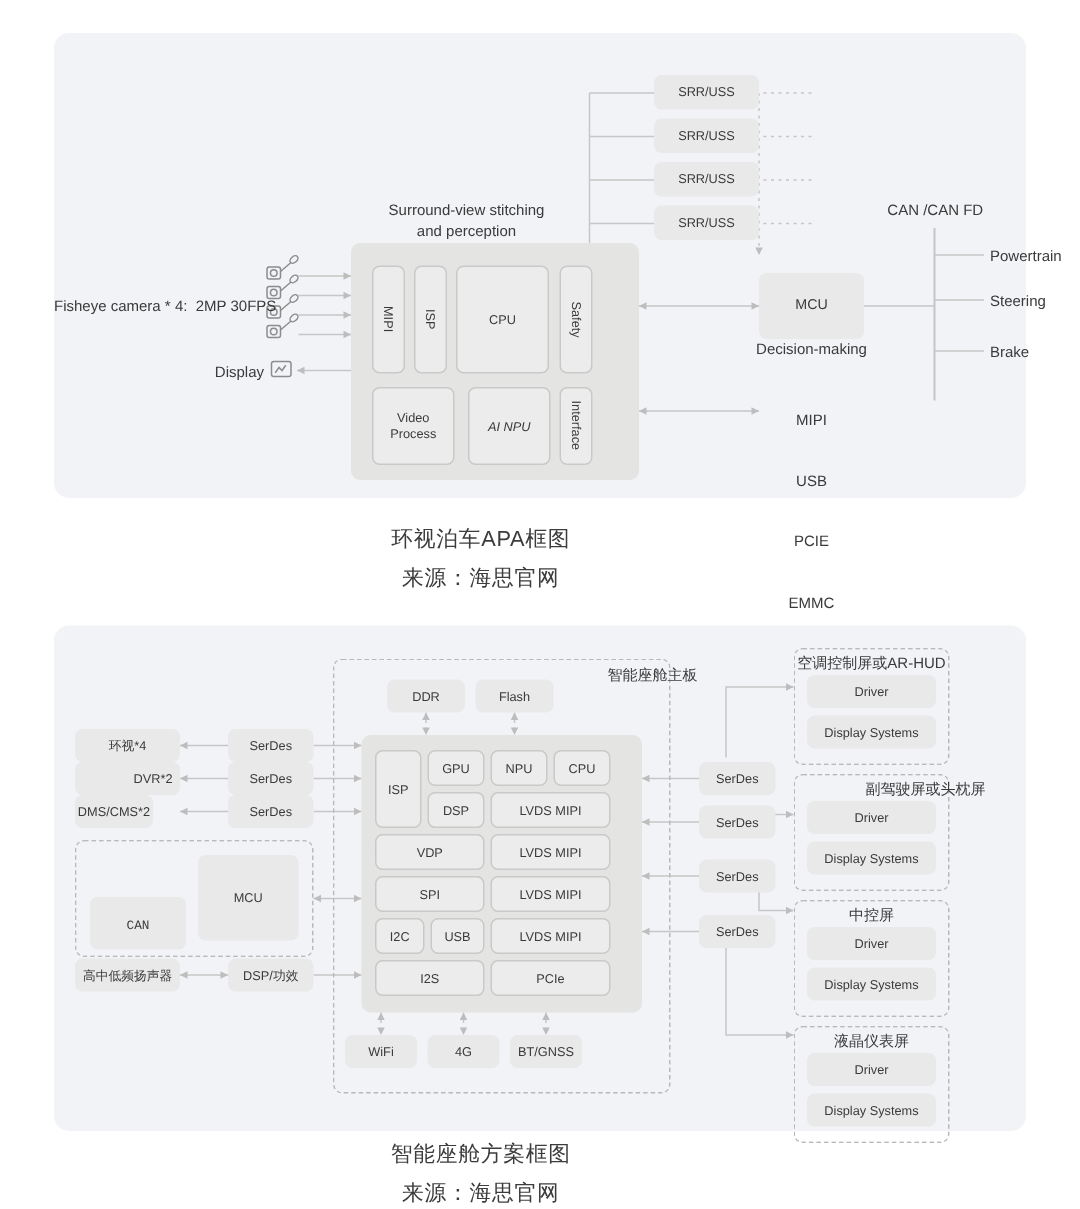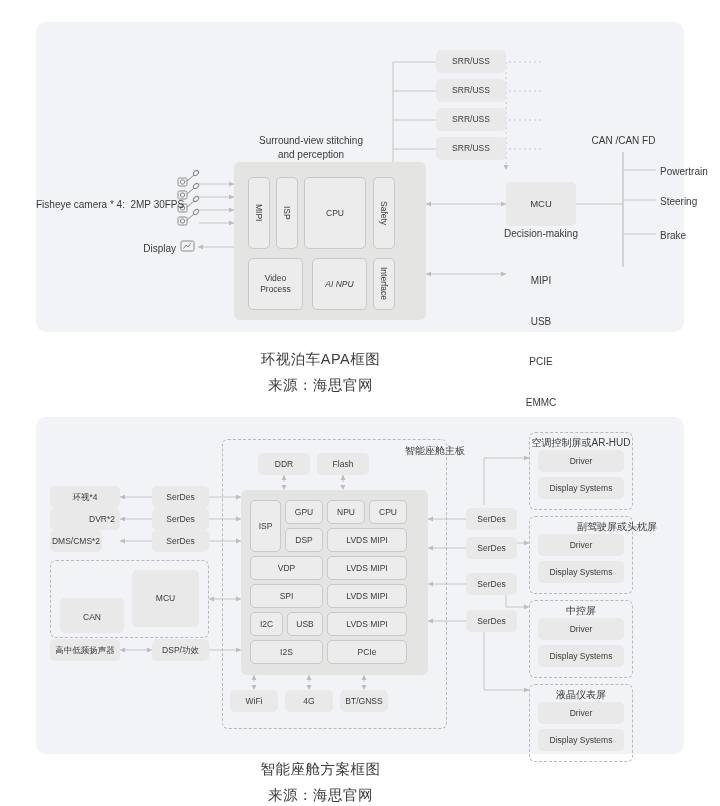--- a/index.html
+++ b/index.html
@@ -265,21 +265,21 @@
   <div class="box" style="left:14px; top:69px; width:70px; height:22px;">环视*4</div>
   <div class="box" style="left:14px; top:91px; width:70px; height:22px;padding-left:34px;">DVR*2</div>
   <div class="box" style="left:14px; top:113px; width:52px; height:22px;">DMS/CMS*2</div>
 
   <div class="box" style="left:116px; top:69px; width:57px; height:22px;">SerDes</div>
   <div class="box" style="left:116px; top:91px; width:57px; height:22px;">SerDes</div>
   <div class="box" style="left:116px; top:113px; width:57px; height:22px;">SerDes</div>
 
   <div class="dashgroup" style="left:14px; top:143px; width:159px; height:78px;"></div>
   <div class="box" style="left:24px; top:153px; width:64px; height:26px;margin-top:28px;">Radio</div>
-  <div class="box" style="left:24px; top:184px; width:64px; height:32px;">CAN</div>
+  <div class="box" style="left:24px; top:184px; width:64px; height:32px;font-family:Liberation Mono, monospace;">CAN</div>
   <div class="box" style="left:96px; top:153px; width:67px; height:57px;">MCU</div>
 
   <div class="box" style="left:14px; top:222px; width:70px; height:22px;">高中低频扬声器</div>
   <div class="box" style="left:116px; top:222px; width:57px; height:22px;">DSP/功效</div>
 
   <div class="box" style="left:222px; top:36px; width:52px; height:22px;">DDR</div>
   <div class="box" style="left:281px; top:36px; width:52px; height:22px;">Flash</div>
 
   <div class="soc-body" style="left:205px; top:73px; width:187px; height:185px;"></div>
 

